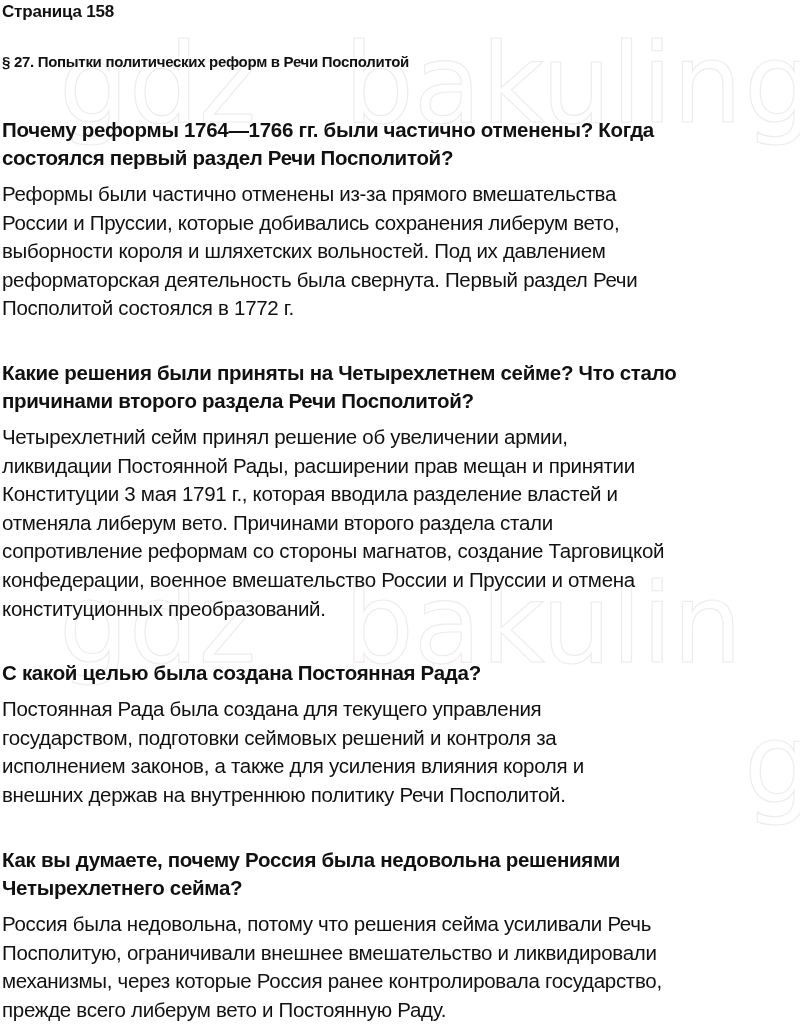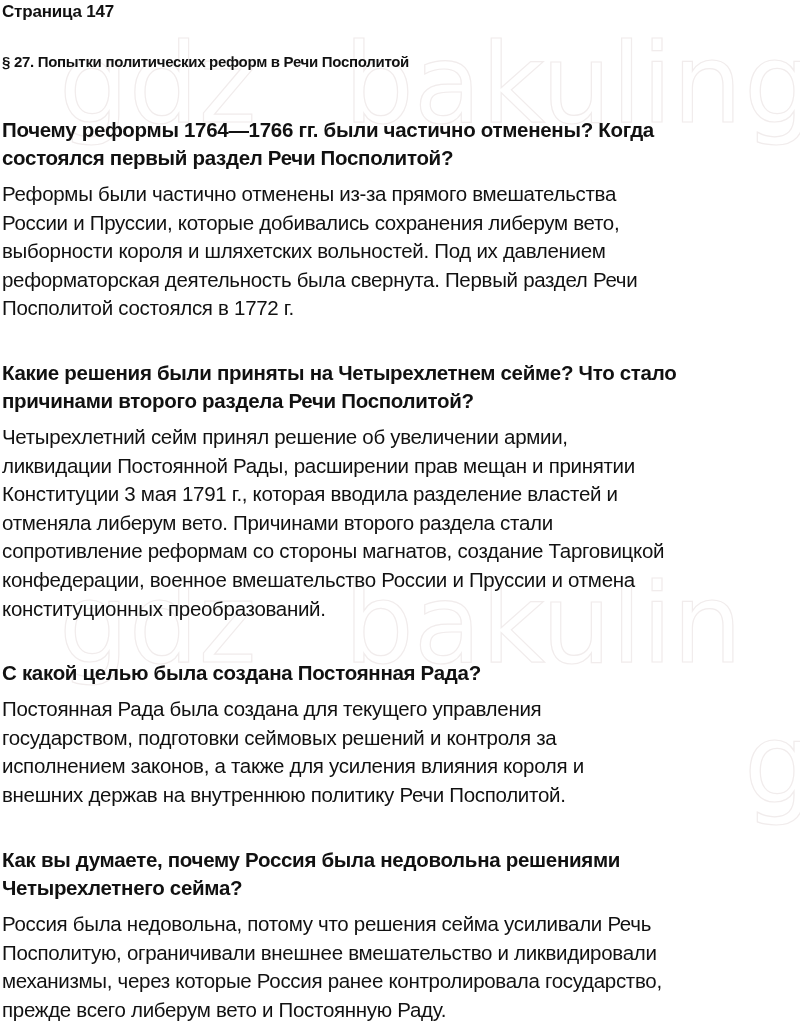--- a/index.html
+++ b/index.html
@@ -80,21 +80,21 @@
 <body>
 
 <div class="watermark wm1">gdz</div>
 <div class="watermark wm2">bakulin</div>
 <div class="watermark wm3">gdz</div>
 <div class="watermark wm4">gdz</div>
 <div class="watermark wm5">bakulin</div>
 <div class="watermark wm6">gdz</div>
 
 <div class="content">
-  <div class="page-label">Страница 147</div>
+  <div class="page-label">Страница 158</div>
 
   <h1 class="section-title" style="margin:0;">§ 27. Попытки политических реформ в Речи Посполитой</h1>
 
   <div class="qa qa1">
     <div class="question">Почему реформы 1764—1766 гг. были частично отменены? Когда
 состоялся первый раздел Речи Посполитой?</div>
     <div class="answer">Реформы были частично отменены из-за прямого вмешательства
 России и Пруссии, которые добивались сохранения либерум вето,
 выборности короля и шляхетских вольностей. Под их давлением
 реформаторская деятельность была свернута. Первый раздел Речи

